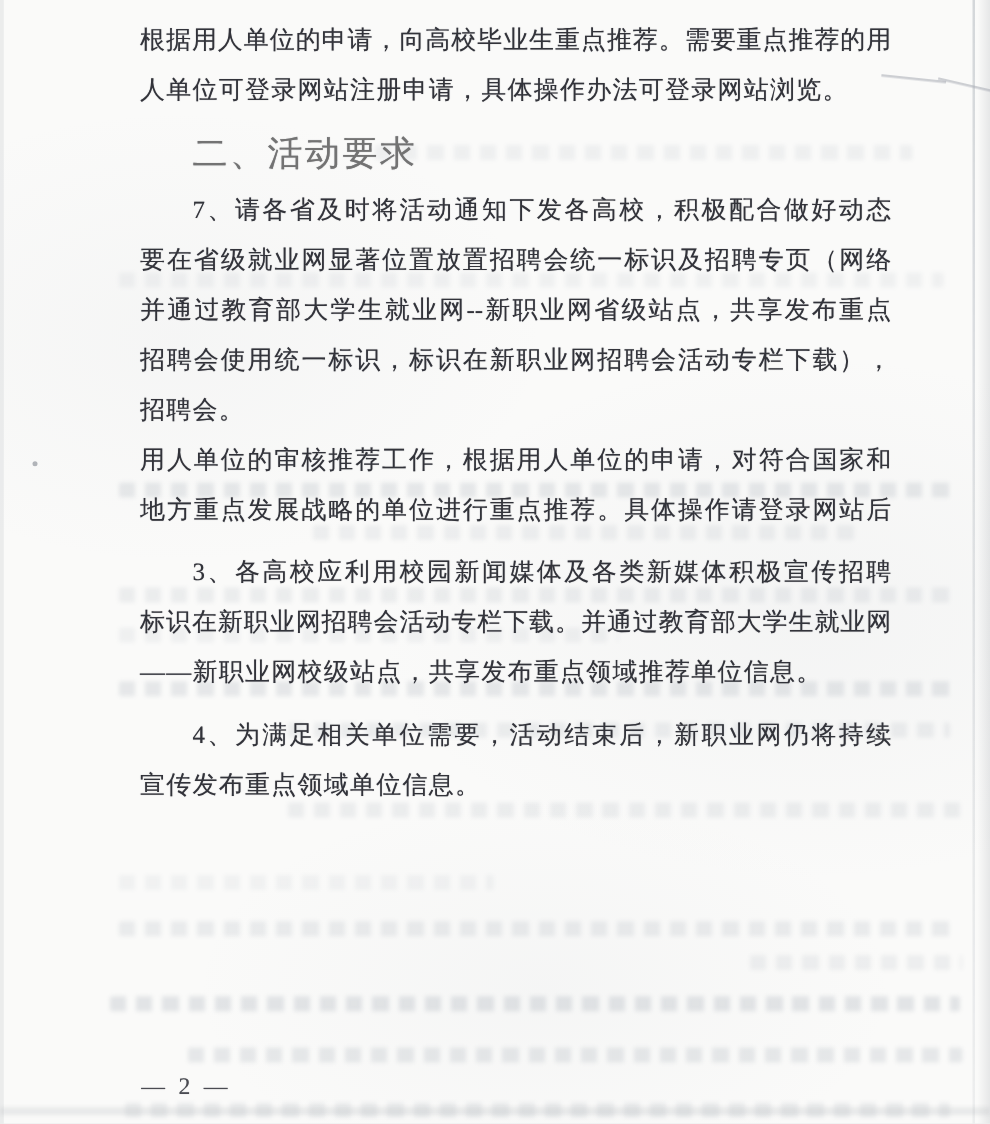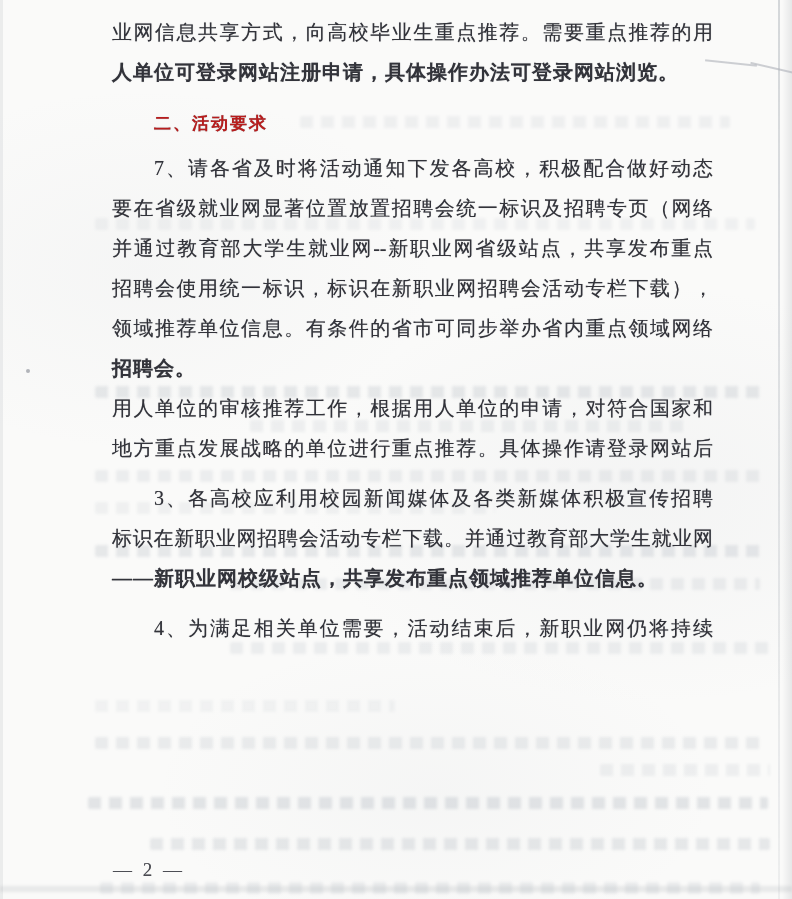--- a/index.html
+++ b/index.html
@@ -23,30 +23,30 @@
     position: absolute; left: 112px; top: 12px; width: 601px;
   }
   .ln {
     font-size: 20px;
     line-height: 40px;
     height: 40px;
     text-shadow: 0 0 0.7px rgba(50,51,58,0.55);
     white-space: nowrap;
   }
   .j { text-align: justify; text-align-last: justify; text-justify: inter-character; white-space: normal; }
-  .l { text-align: left; letter-spacing: 1px; font-weight: bold; }
+  .l { text-align: left; letter-spacing: 1px; }
   .ind { text-indent: 42px; }
   .h {
-    font-weight: bold;
+    font-weight: normal;
     text-indent: 42px;
-    font-size: 17px;
+    font-size: 28px;
     letter-spacing: 2px;
     margin-top: 12px;
     margin-bottom: 4px;
-    color: #b91c1c;
+    color: #737373;
   }
   .pstart { margin-top: 10px; }
   .pagenum {
     position: absolute; left: 113px; top: 858px;
     font-size: 19px; line-height: 24px; letter-spacing: 3px;
     color: #4a4b52;
     text-shadow: 0 0 0.6px rgba(74,75,82,0.5);
   }
   
   .ghost {
@@ -111,32 +111,32 @@
 
   <div class="vline"></div>
   <div class="edge-right"></div>
   <div class="edge-left"></div>
   <div class="edge-bottom"></div>
   <div class="crease" style="left:705px; top:62px; width:52px; transform:rotate(6deg);"></div>
   <div class="crease" style="left:750px; top:67px; width:46px; transform:rotate(13deg);"></div>
   <div class="dot"></div>
 
   <div class="textblock">
-    <div class="ln j">业网信息共享方式，向高校毕业生重点推荐。需要重点推荐的用</div>
+    <div class="ln j">根据用人单位的申请，向高校毕业生重点推荐。需要重点推荐的用</div>
     <div class="ln l">人单位可登录网站注册申请，具体操作办法可登录网站浏览。</div>
     <div class="ln h">二、活动要求</div>
     <div class="ln j ind">7、请各省及时将活动通知下发各高校，积极配合做好动态</div>
     <div class="ln j">要在省级就业网显著位置放置招聘会统一标识及招聘专页（网络</div>
     <div class="ln j">并通过教育部大学生就业网--新职业网省级站点，共享发布重点</div>
     <div class="ln j">招聘会使用统一标识，标识在新职业网招聘会活动专栏下载），</div>
-    <div class="ln j">领域推荐单位信息。有条件的省市可同步举办省内重点领域网络</div>
     <div class="ln l">招聘会。</div>
     <div class="ln j">用人单位的审核推荐工作，根据用人单位的申请，对符合国家和</div>
     <div class="ln j">地方重点发展战略的单位进行重点推荐。具体操作请登录网站后</div>
     <div class="ln j ind pstart">3、各高校应利用校园新闻媒体及各类新媒体积极宣传招聘</div>
     <div class="ln j">标识在新职业网招聘会活动专栏下载。并通过教育部大学生就业网</div>
     <div class="ln l">——新职业网校级站点，共享发布重点领域推荐单位信息。</div>
     <div class="ln j ind pstart">4、为满足相关单位需要，活动结束后，新职业网仍将持续</div>
+    <div class="ln l">宣传发布重点领域单位信息。</div>
   </div>
 
   <div class="pagenum">— 2 —</div>
 
 </div>
 
 </body></html>

